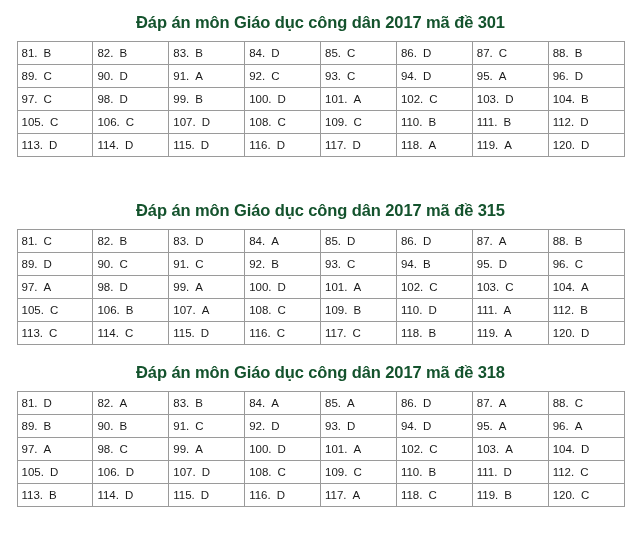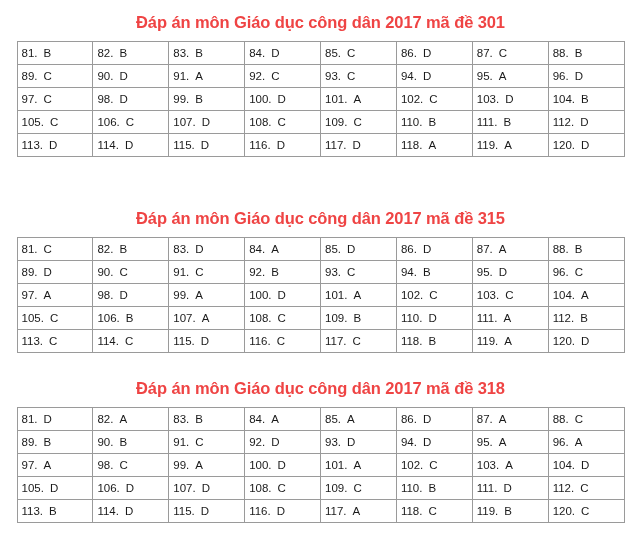--- a/index.html
+++ b/index.html
@@ -17,30 +17,30 @@
   .page {
     width: 641px;
     box-sizing: border-box;
     padding: 0 8px;
   }
   .block {
     width: 100%;
   }
   .block-title {
     text-align: center;
-    color: #ef4444;
+    color: #14532d;
     font-weight: bold;
     font-size: 16.5px;
     letter-spacing: -0.1px;
     white-space: nowrap;
   }
   .ans-table {
     border-collapse: collapse;
     width: 608px;
-    margin: 8px auto;
+    margin: 0 auto;
     table-layout: fixed;
   }
   .ans-table td {
     border: 1px solid #9a9a9a;
     height: 20px;
     padding: 1px 0 1px 4px;
     font-size: 11.5px;
     color: #1a1a1a;
     white-space: nowrap;
     overflow: hidden;

